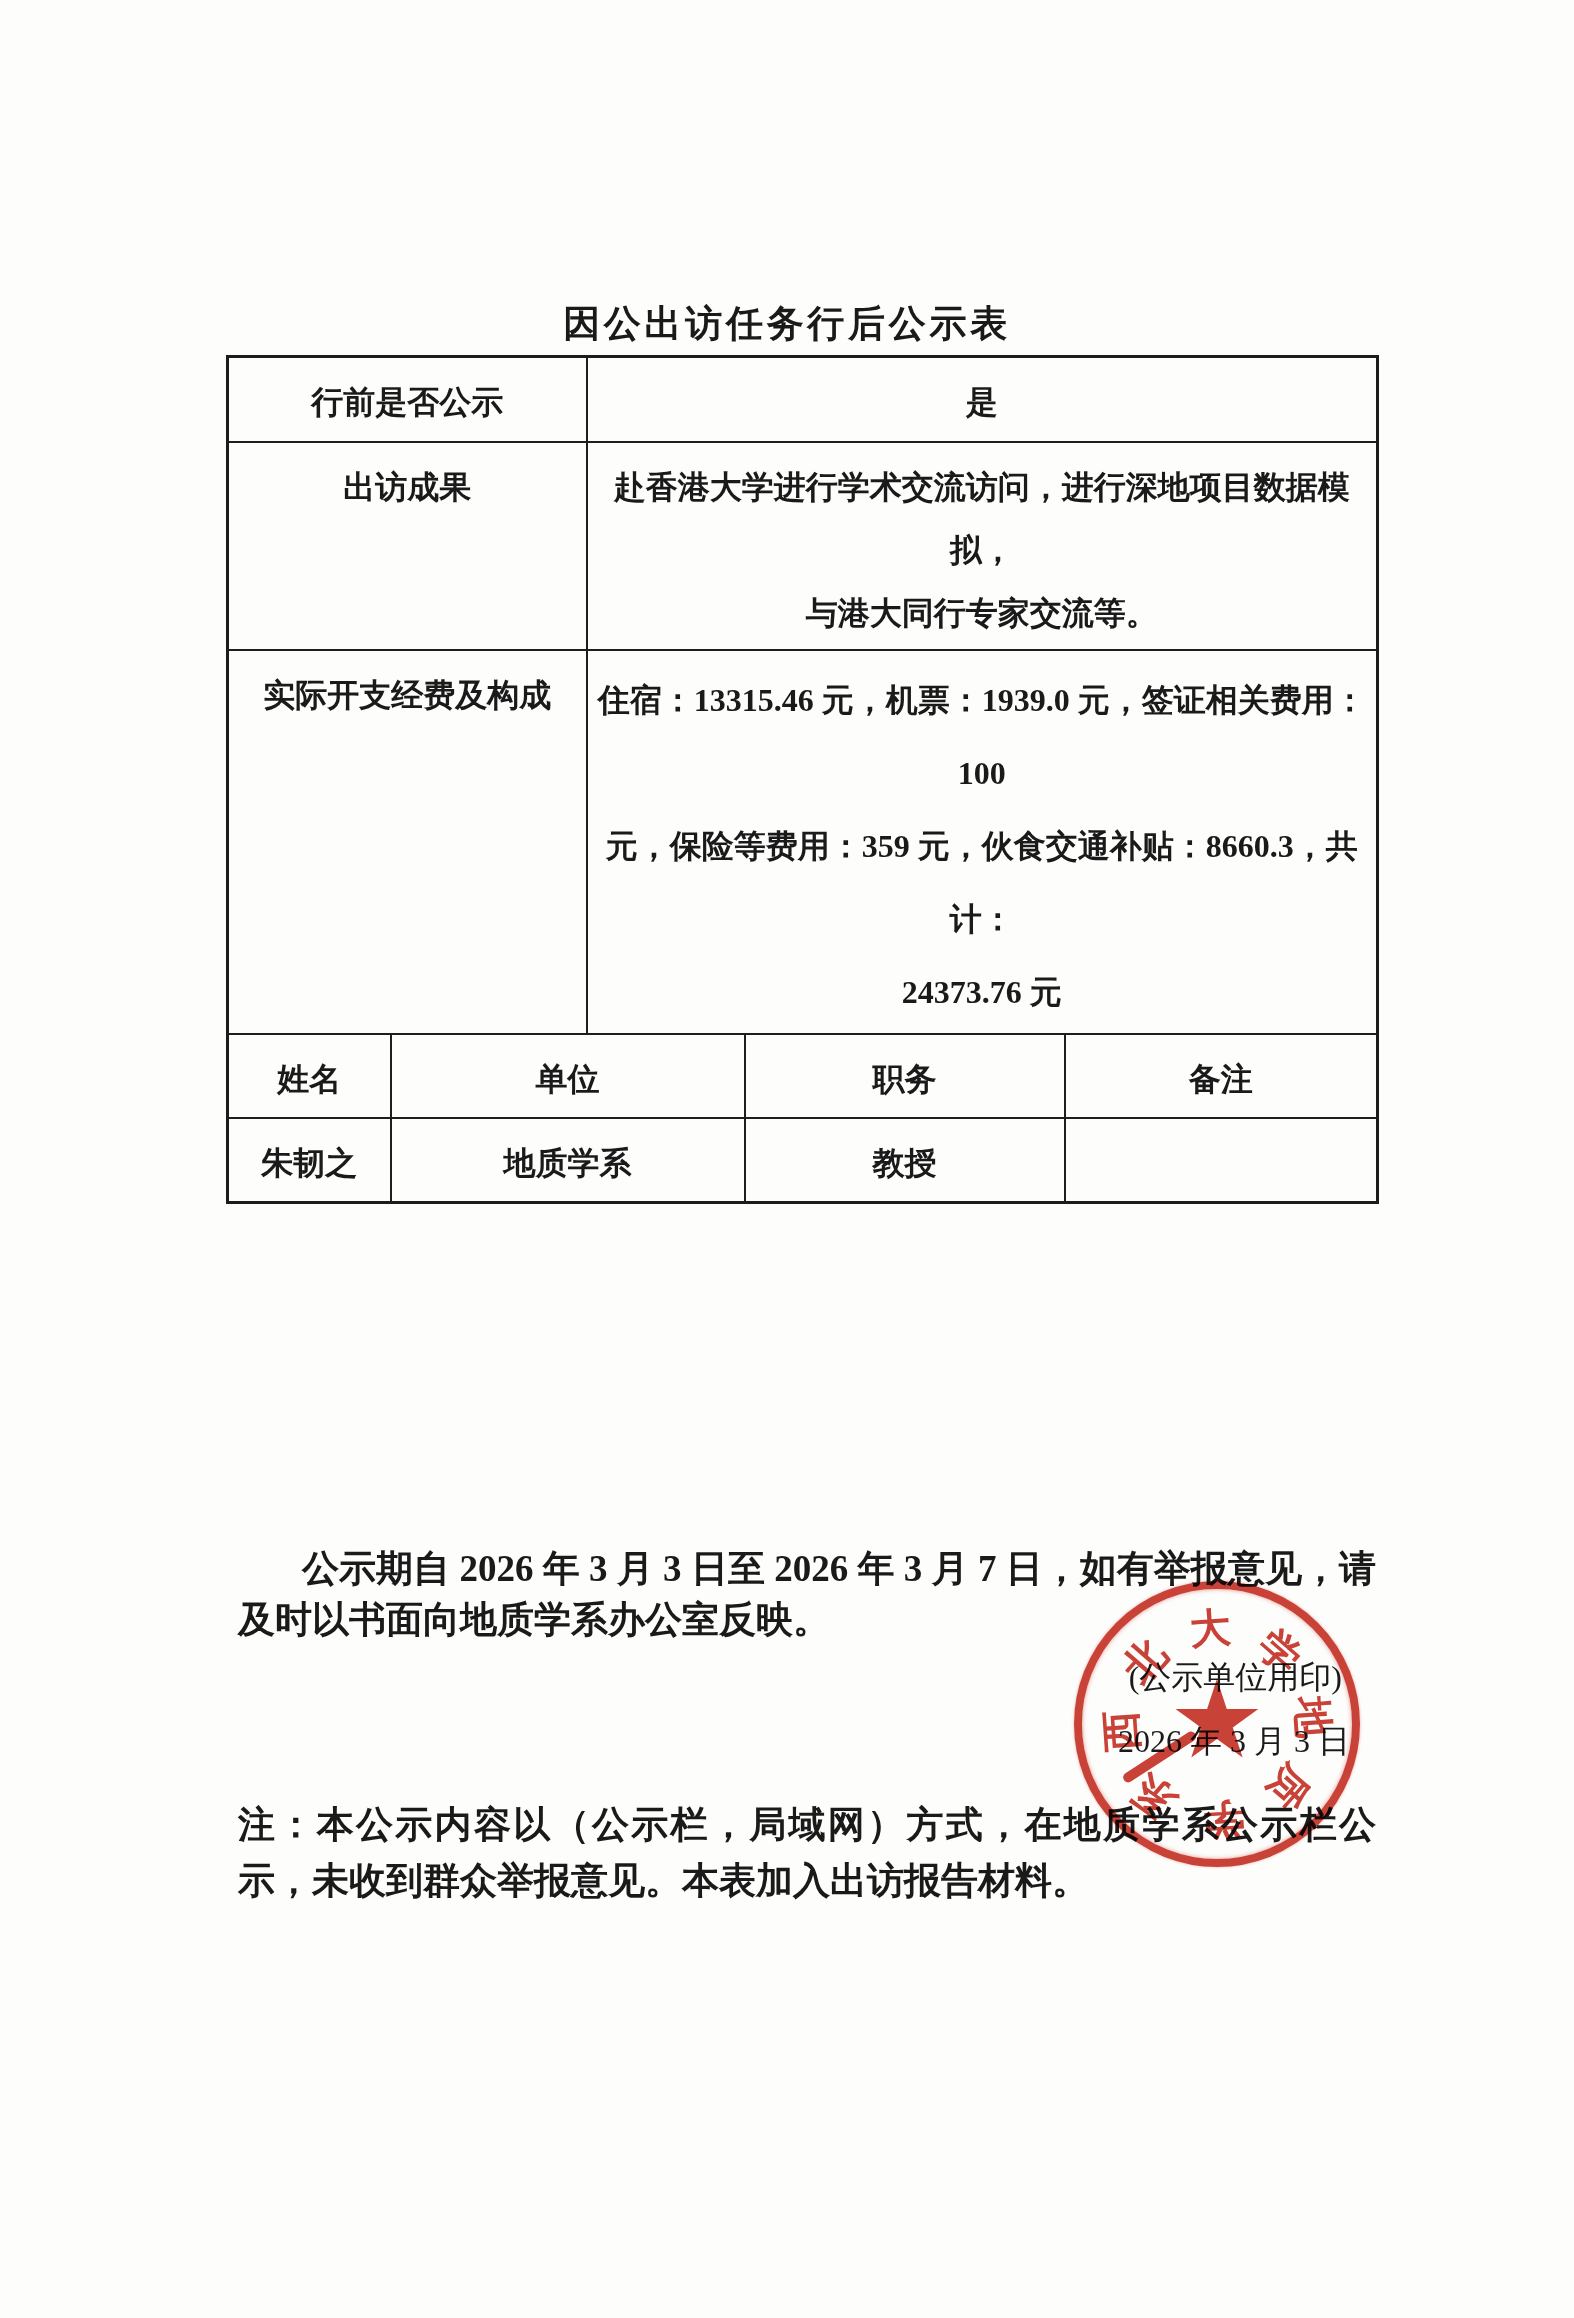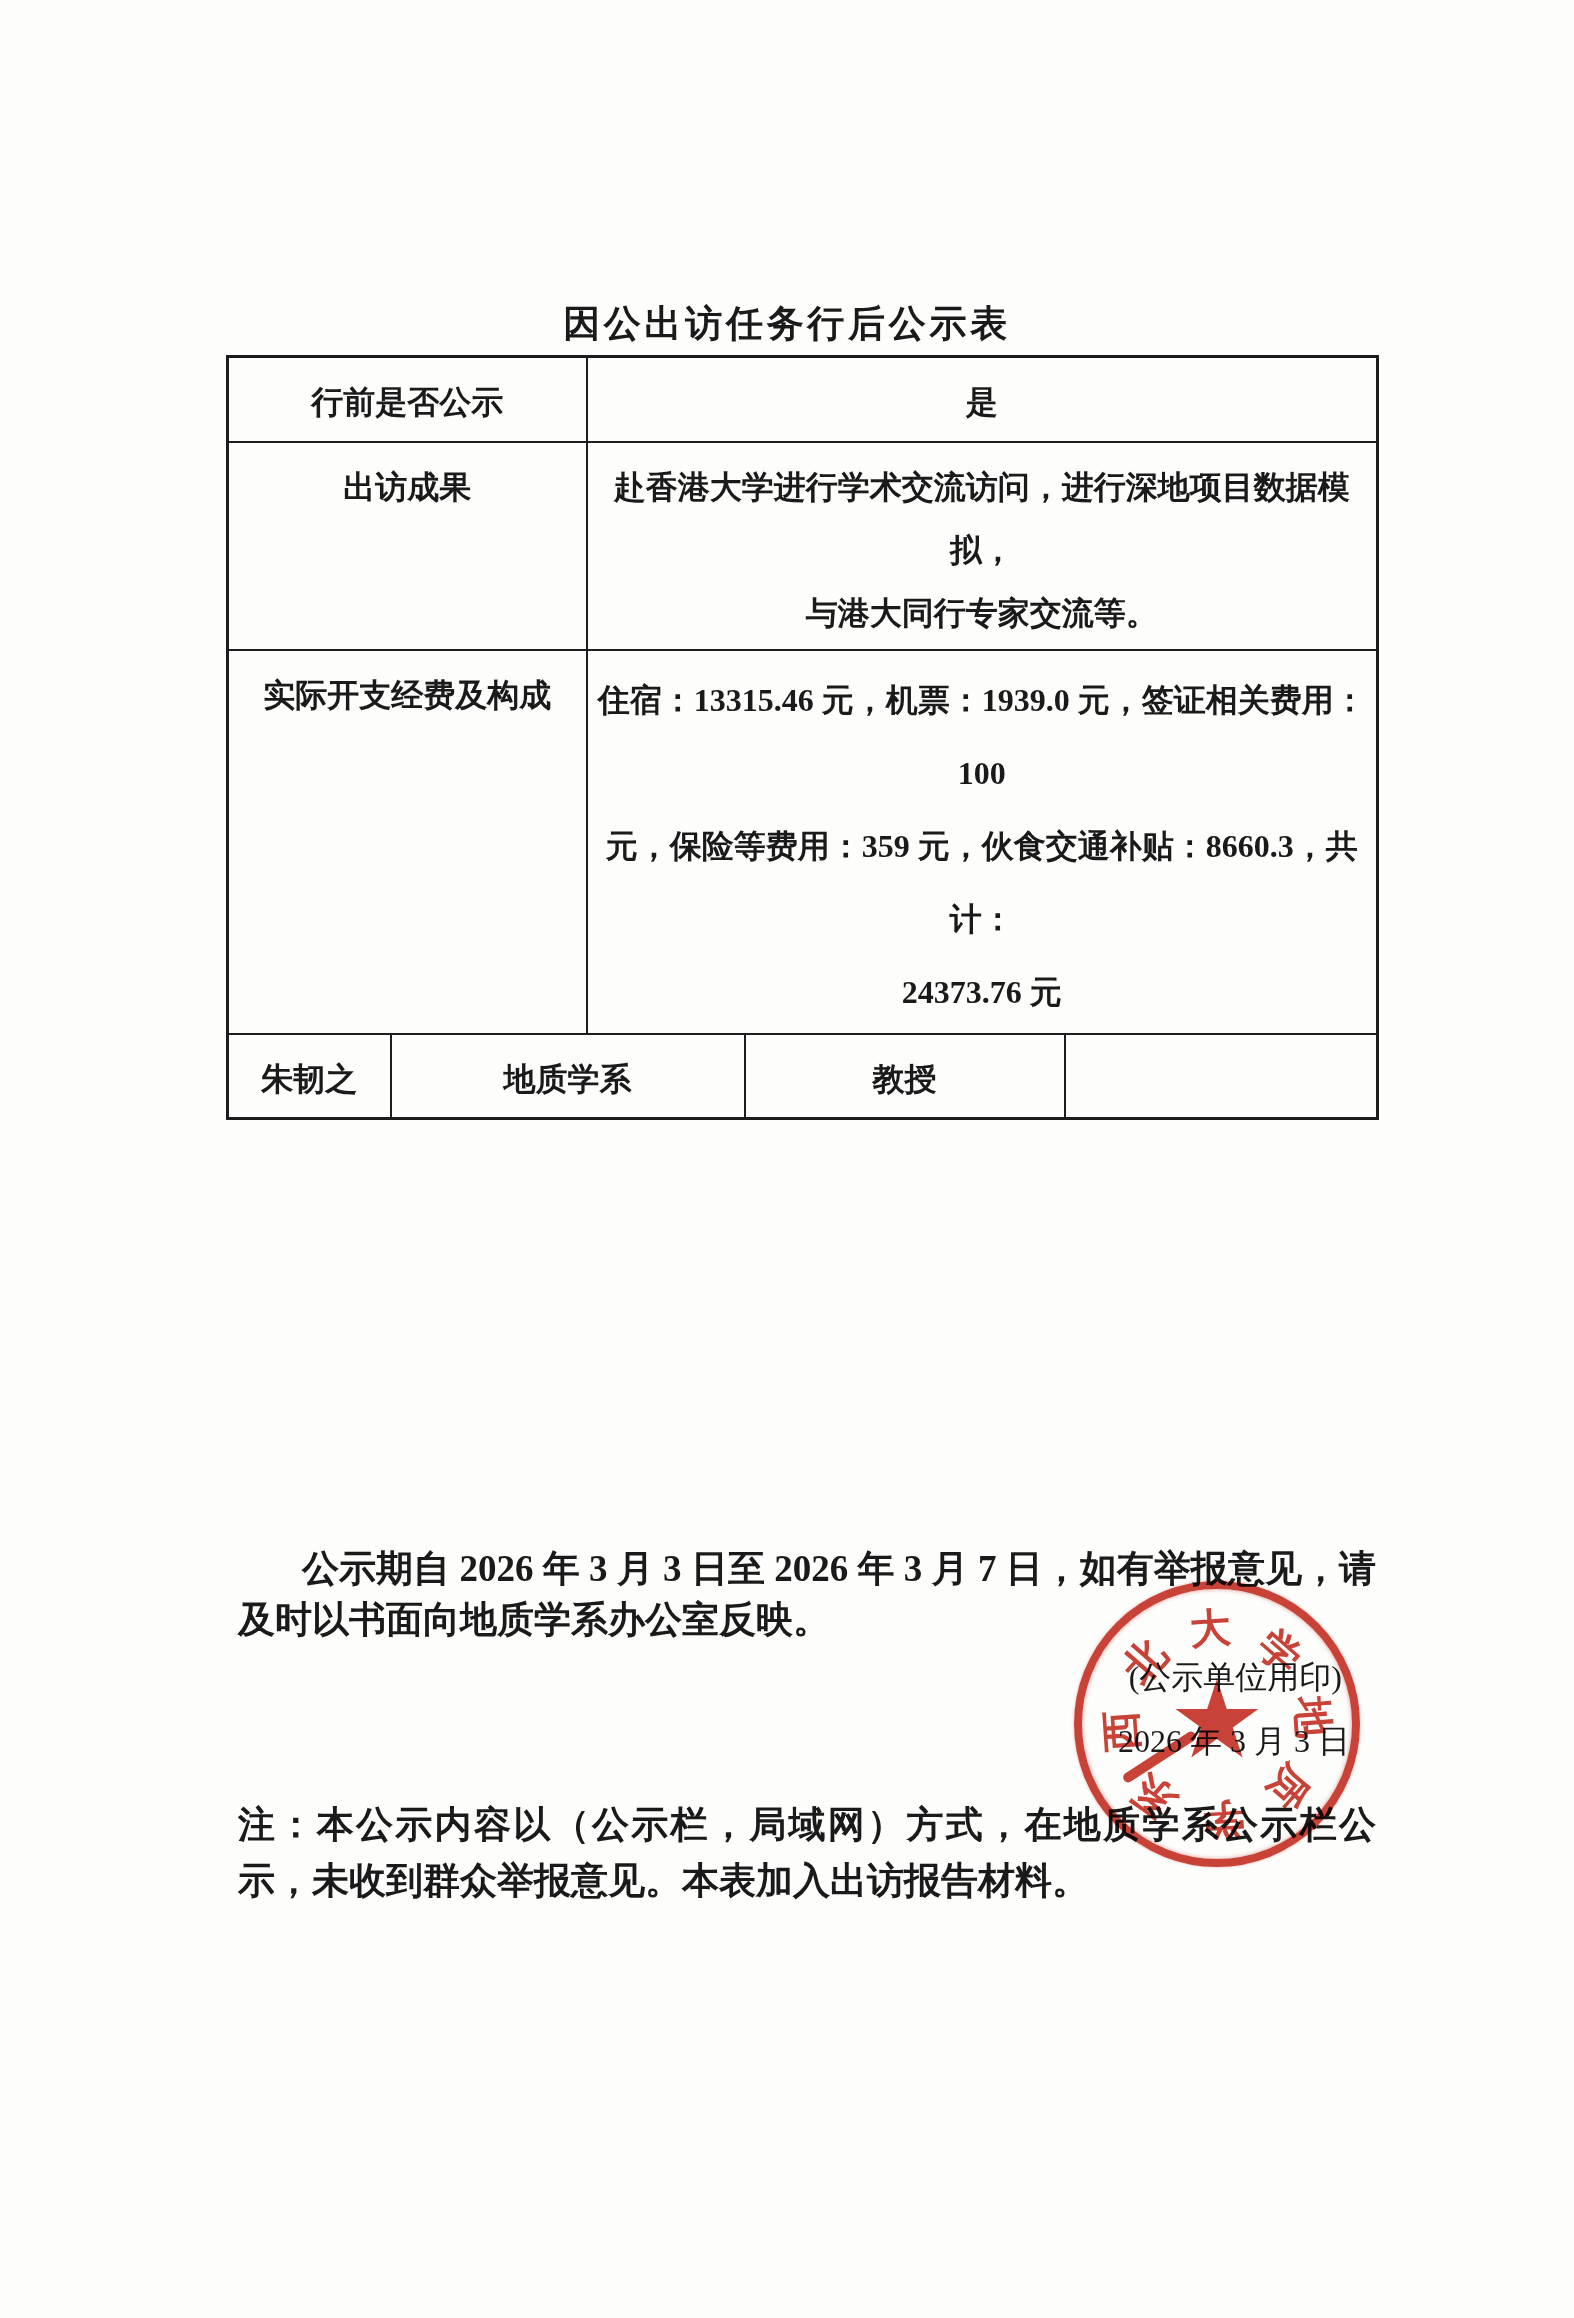--- a/index.html
+++ b/index.html
@@ -149,20 +149,26 @@
         <td class="lbl" colspan="2">出访成果</td>
         <td class="val" colspan="3">赴香港大学进行学术交流访问，进行深地项目数据模拟，
 与港大同行专家交流等。</td>
       </tr>
       <tr class="r5">
         <td class="lbl" colspan="2">实际开支经费及构成</td>
         <td class="val" colspan="3">住宿：13315.46 元，机票：1939.0 元，签证相关费用：100
 元，保险等费用：359 元，伙食交通补贴：8660.3，共计：
 24373.76 元</td>
       </tr>
+      <tr class="r7">
+        <td class="pcell">姓名</td>
+        <td class="pcell" colspan="2">单位</td>
+        <td class="pcell">职务</td>
+        <td class="pcell">备注</td>
+      </tr>
       <tr class="r8">
         <td class="pcell">朱韧之</td>
         <td class="pcell" colspan="2">地质学系</td>
         <td class="pcell">教授</td>
         <td class="pcell"></td>
       </tr>
     </tbody>
   </table>
 
   <p class="notice">公示期自 2026 年 3 月 3 日至 2026 年 3 月 7 日，如有举报意见，请及时以书面向地质学系办公室反映。</p>

